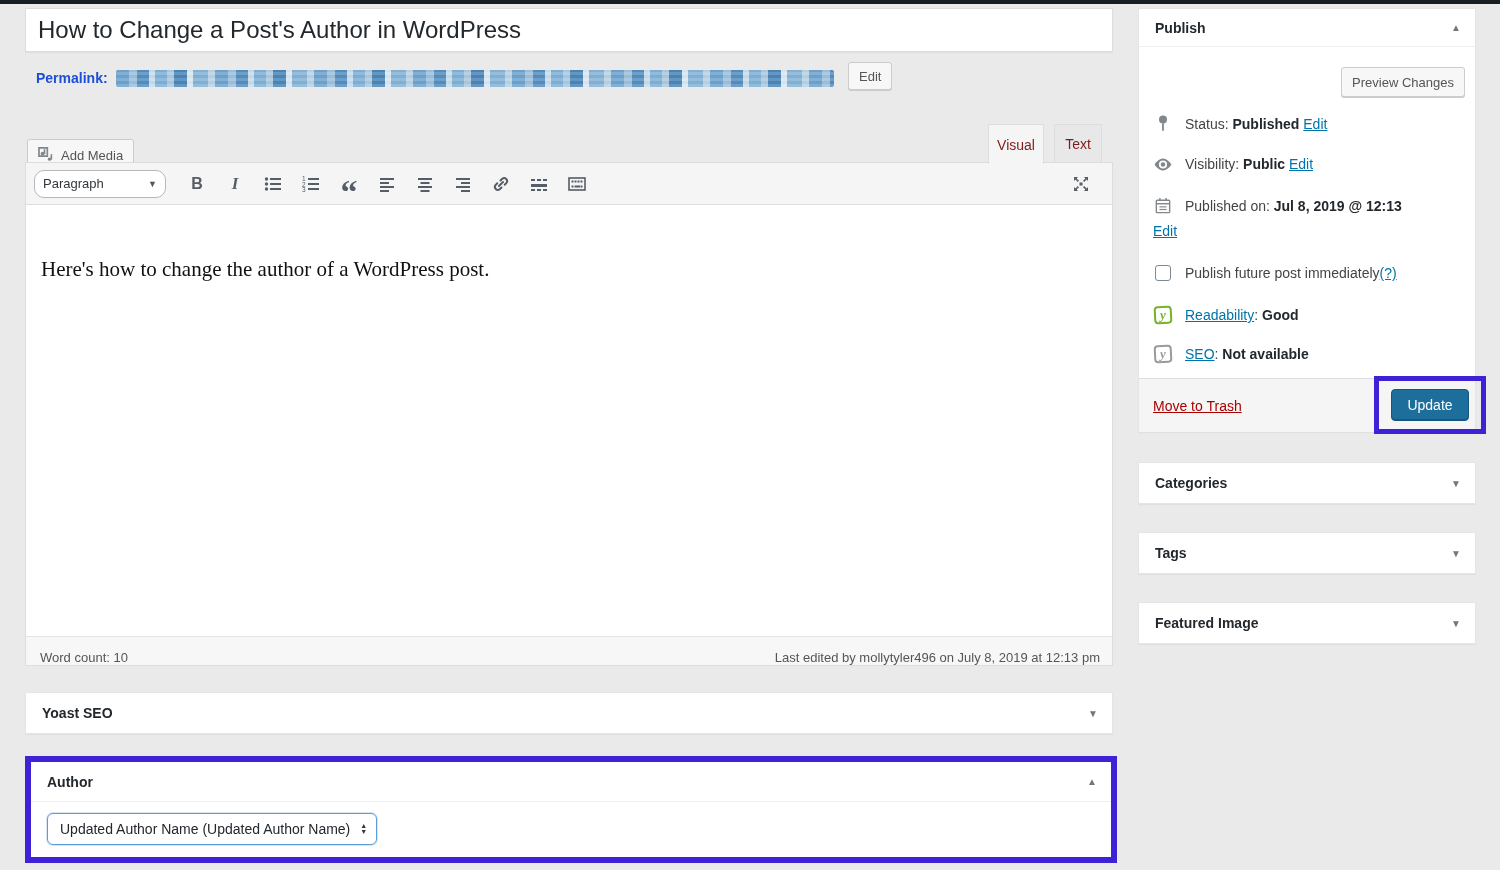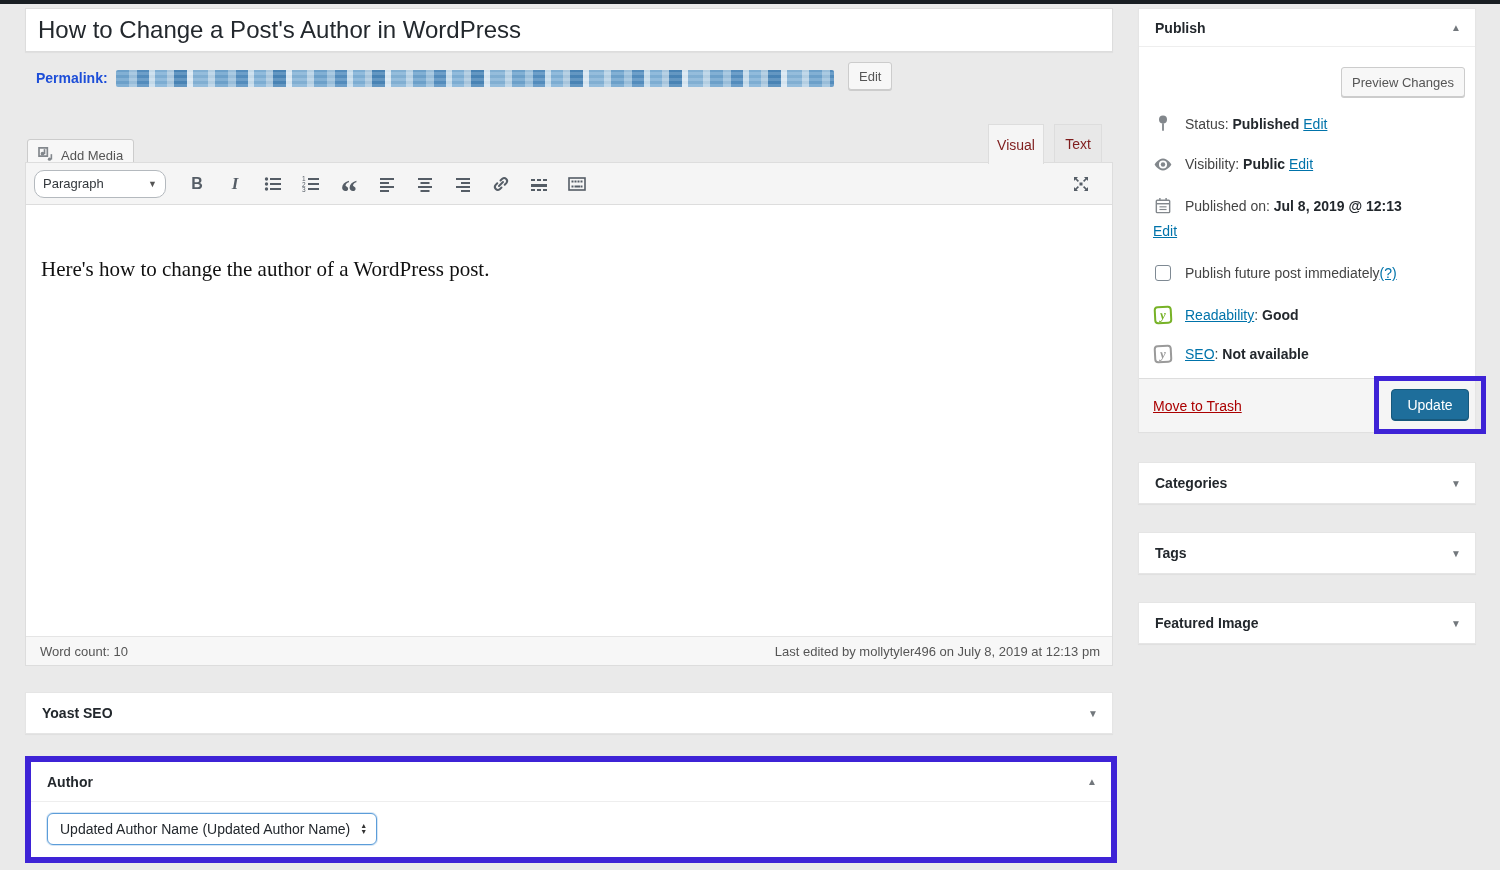--- a/index.html
+++ b/index.html
@@ -49,21 +49,21 @@
     color:#555d66; cursor:pointer; border-radius:2px; margin-right:4px; }
   .tb-btn svg { display:block; }
   .tb-bold { font-weight:700; font-size:16px; }
   .tb-italic { font-style:italic; font-family:"Liberation Serif",serif; font-weight:700; font-size:17px; }
   .tb-quote { font-family:"Liberation Serif",serif; font-weight:700; font-size:34px; line-height:10px; padding-top:16px; }
   .tb-full { margin-left:auto; margin-right:6px; }
   .mce-content { position:absolute; left:0; top:42px; width:100%; height:432px; background:#fff; overflow:hidden; }
   .mce-content p { margin:52px 0 0 15px; font-family:"Liberation Serif","DejaVu Serif",serif;
     font-size:21px; color:#111; }
   .mce-status { position:absolute; left:0; bottom:0; width:100%; height:29px; background:#f7f7f7;
-    border-top:1px solid #e5e5e5; display:flex; align-items:center; justify-content:space-between;
+    border-top:1px solid #e5e5e5; display:flex; align-items:flex-end; justify-content:space-between;
     padding:0 12px 0 14px; font-size:13px; color:#555; }
 
   
   .postbox { position:absolute; background:#fff; border:1px solid #e5e5e5; box-shadow:0 1px 1px rgba(0,0,0,.04); }
   .postbox-head { display:flex; align-items:center; justify-content:space-between;
     padding:0 14px 0 16px; height:100%; cursor:pointer; }
   .postbox-title { font-size:14px; font-weight:600; color:#23282d; }
   .toggle { font-size:10px; color:#72777c; }
 
   .yoast-panel { left:25px; top:692px; width:1088px; height:42px; }

